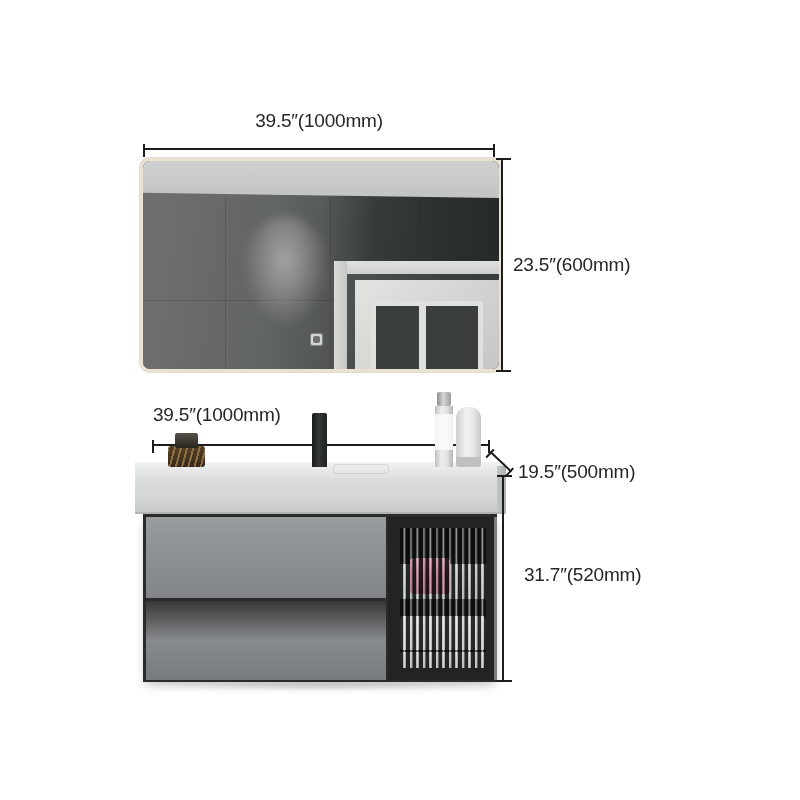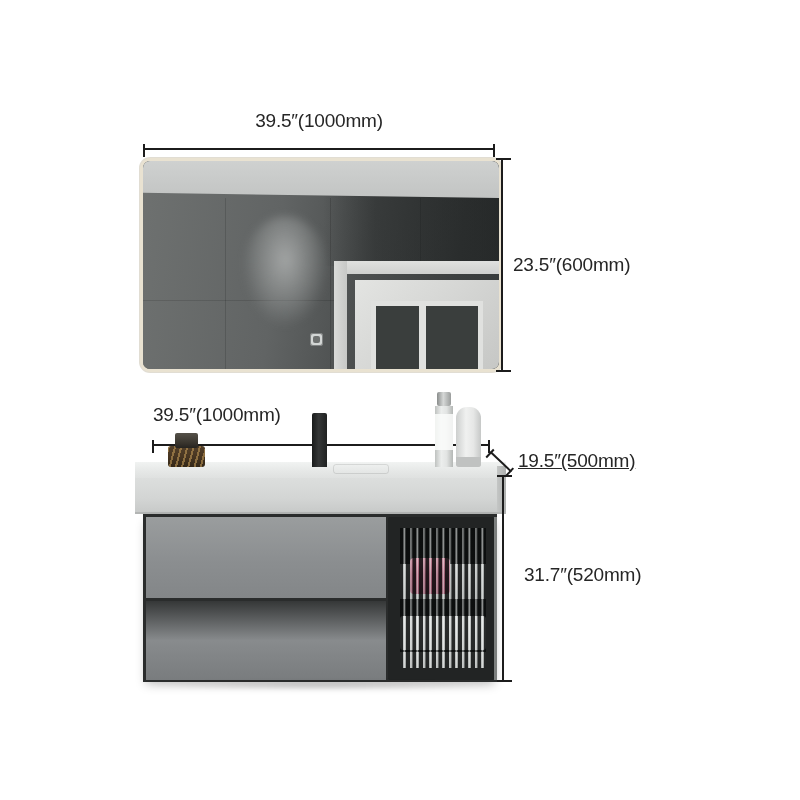--- a/index.html
+++ b/index.html
@@ -140,21 +140,21 @@
   <div class="faucet"></div>
   <div class="bottle">
     <div class="bottle-label"></div>
   </div>
   <div class="bottle-cap"></div>
   <div class="tube">
     <div class="tube-base"></div>
   </div>
 
   <div class="dim-d" style="left:491px;top:451px;width:29px;transform:rotate(43.6deg);"></div>
-  <div class="dim-label" style="left:518px;top:450px;text-decoration:underline;">19.5″(500mm)</div>
+  <div class="dim-label" style="left:518px;top:461px;">19.5″(500mm)</div>
 
   <div class="cabinet">
     <div class="drawer drawer-1"></div>
     <div class="drawer drawer-2"></div>
     <div class="glass-door">
       <div class="glass">
         <div class="towel-row towel-top-white"></div>
         <div class="towel-pink"></div>
         <div class="towel-row shelf"></div>
         <div class="towel-row towel-bot-1"></div>

